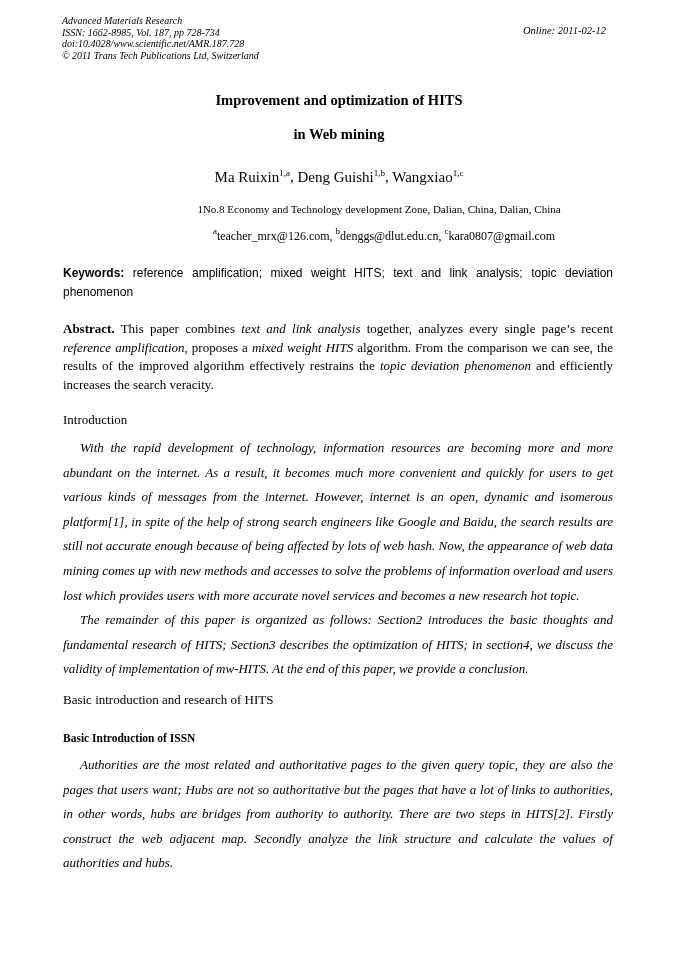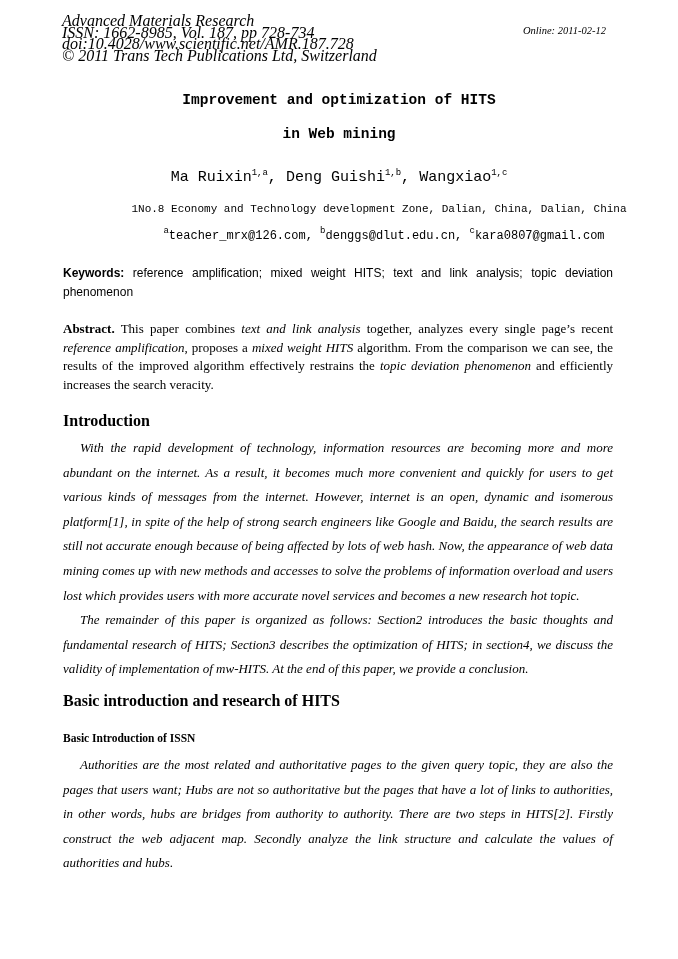--- a/index.html
+++ b/index.html
@@ -1,28 +1,28 @@
 <!DOCTYPE html>
 <html><head>
 <meta charset="utf-8">
 <style>
   html, body { margin: 0; padding: 0; background: #ffffff; }
   body { width: 678px; height: 959px; position: relative; overflow: hidden; color: #000; font-family: "Liberation Serif", serif; }
-  .hdr { position: absolute; left: 62px; top: 15px; font-style: italic; font-size: 16px; line-height: 11.5px; }
+  .hdr { position: absolute; left: 62px; top: 15px; font-style: italic; font-size: 10px; line-height: 11.5px; }
   .hdr-right { position: absolute; left: 523px; top: 15px; font-style: italic; font-size: 10.5px; line-height: 11.5px; margin-top: 10px; }
-  .center { position: absolute; left: 0; width: 678px; text-align: center; font-family: Liberation Mono, monospace; }
+  .center { position: absolute; left: 0; width: 678px; text-align: center; font-family: Liberation Serif, serif; }
   .title { font-weight: bold; font-size: 14.5px; }
   .authors { font-size: 15px; }
   .authors sup, .emails sup { font-size: 9px; vertical-align: 6px; line-height: 0; }
   .affil { font-size: 11px; padding-left: 40px; }
   .emails { font-size: 12px; }
   .block { position: absolute; left: 63px; width: 550px; text-align: justify; }
   .kw { font-family: "Liberation Sans", sans-serif; font-size: 12px; line-height: 19px; top: 264px; }
   .abs { font-size: 13px; line-height: 18.5px; top: 320px; }
-  .h1 { position: absolute; left: 63px; font-weight: bold; font-size: 16px; }
+  .h1 { position: absolute; left: 63px; font-weight: normal; font-size: 13px; }
   .h2 { position: absolute; left: 63px; font-weight: bold; font-size: 11.5px; }
   .para { font-size: 13px; line-height: 24.6px; }
   .indent { text-indent: 17px; font-style: italic; }
   .para p { margin: 0; }
 </style>
 </head>
 <body>
 
 <div class="hdr">
   <div>Advanced Materials Research</div>

